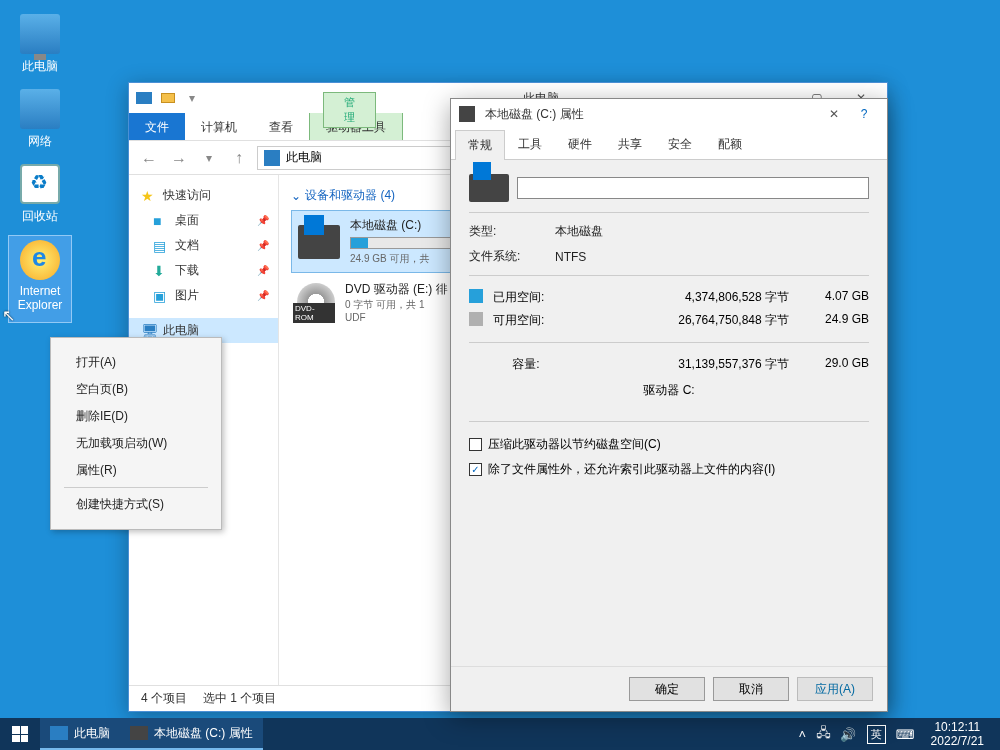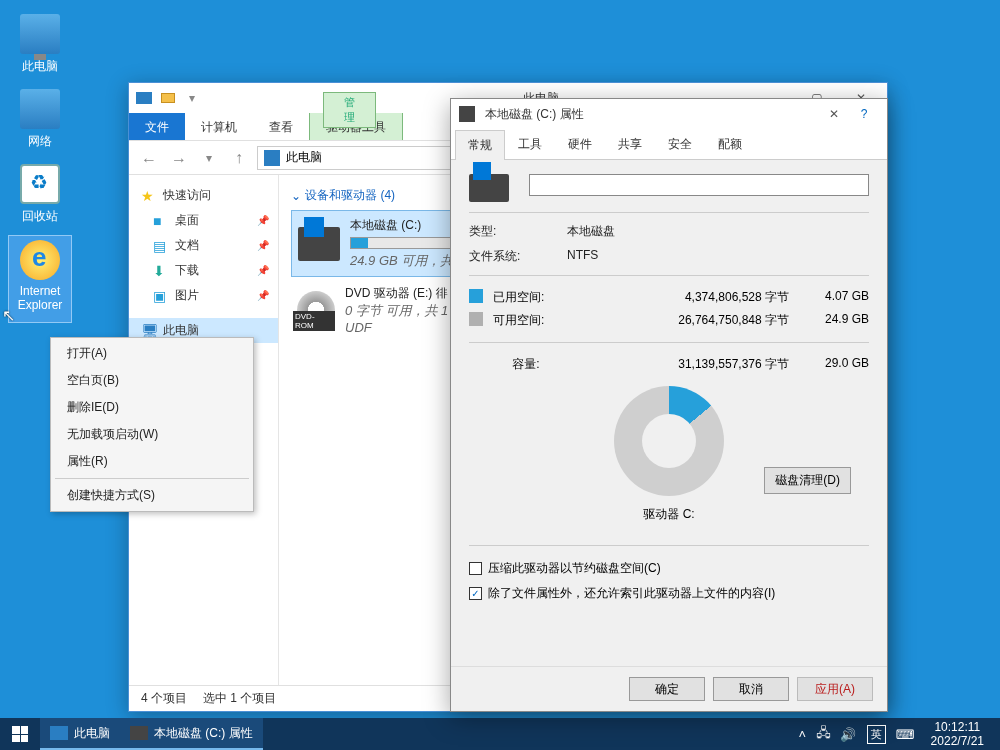--- a/index.html
+++ b/index.html
@@ -49,39 +49,39 @@
 .grp-header { color:#1565c0; padding:4px 0; display:flex; align-items:center; gap:4px; }
 .drive-item { display:flex; align-items:center; gap:10px; padding:6px; margin:2px 0; }
 .drive-item.sel { background:#cce8ff; border:1px solid #7ab8e8; }
 .drive-ic { width:42px; height:34px; background:#444; border-radius:2px; position:relative; }
 .drive-ic.win::before { content:""; position:absolute; top:-10px; left:6px; width:20px; height:20px; background:#0078d7; }
 .drive-ic.dvd { background:radial-gradient(#fff 30%,#999 31%,#ccc 70%,#eee); border-radius:50%; width:38px; height:38px; }
 .drive-ic.dvd::after { content:"DVD-ROM"; position:absolute; bottom:-2px; left:-4px; background:#333; color:#fff; font-size:8px; padding:1px 2px; }
 .drive-info .name { color:#222; }
 .drive-info .bar { width:120px; height:12px; border:1px solid #999; margin:3px 0; background:#e8e8e8; position:relative; }
 .drive-info .bar .fill { height:100%; background:#26a0da; }
-.drive-info .sub { color:#666; font-size:13px;font-style:italic; }
+.drive-info .sub { color:#666; font-size:10px; }
 
 .exp-status { height:26px; border-top:1px solid #e0e0e0; display:flex; align-items:center; padding:0 12px; gap:16px; color:#333; }
 
 
-.ctxmenu { position:absolute; top:337px; left:50px; width:204px; background:#f5f5f5; border:1px solid #bbb; box-shadow:2px 2px 6px rgba(0,0,0,.25); padding:2px; z-index:50; }
+.ctxmenu { position:absolute; top:337px; left:50px; width:172px; background:#f5f5f5; border:1px solid #bbb; box-shadow:2px 2px 6px rgba(0,0,0,.25); padding:11px; z-index:50; }
 .ctx-item { padding:5px 14px; color:#222; }
 .ctx-sep { height:1px; background:#ccc; margin:3px 2px; }
 
 
 .props { position:absolute; top:98px; left:450px; width:438px; height:614px; background:#f0f0f0; border:1px solid #888; box-shadow:0 6px 24px rgba(0,0,0,.35); display:flex; flex-direction:column; z-index:30; }
 .props-title { height:30px; background:#fff; display:flex; align-items:center; padding:0 8px; }
 .props-title .t { flex:1; color:#333; padding-left:4px; }
 .props-title .ic { width:16px; height:16px; background:#444; margin-right:6px; }
 .props-tabs { display:flex; background:#fff; border-bottom:1px solid #ccc; padding-left:4px; }
 .ptab { padding:6px 12px; color:#333; border:1px solid transparent; border-bottom:none; }
 .ptab.active { background:#f0f0f0; border-color:#ccc; position:relative; top:1px; }
 .props-body { flex:1; padding:14px 18px; background:#f0f0f0; }
-.props-row { display:flex; align-items:flex-start; margin-bottom:8px; gap:12px; }
+.props-row { display:flex; align-items:center; margin-bottom:8px; }
 .props-row .lbl { width:86px; color:#222; }
 .props-row .val { color:#222; }
 .name-input { flex:1; height:22px; border:1px solid #888; background:#fff; padding:0 4px; }
 .drive-visual { width:40px; height:28px; background:#444; border-radius:2px; position:relative; margin-right:8px; }
 .drive-visual::before { content:""; position:absolute; top:-12px; left:4px; width:18px; height:18px; background:#0078d7; }
 .usage-row { display:flex; align-items:flex-start; padding:3px 0; }
 .usage-row .swatch { width:14px; height:14px; margin-right:10px; }
 .sw-used { background:#26a0da; }
 .sw-free { background:#b0b0b0; }
 .usage-row .ul { width:90px; }
@@ -94,21 +94,21 @@
 .capacity-row .cs { width:60px; text-align:right; }
 .donut-wrap { text-align:center; padding:10px 0 4px; position:relative; }
 .donut { width:110px; height:110px; border-radius:50%; background:conic-gradient(#26a0da 0 50deg,#cfcfcf 50deg 360deg); margin:0 auto; position:relative; }
 .donut::after { content:""; position:absolute; top:28px; left:28px; width:54px; height:54px; background:#f0f0f0; border-radius:50%; }
 .cleanup-btn { position:absolute; right:18px; bottom:6px; padding:4px 10px; background:#e1e1e1; border:1px solid #999; }
 .drv-label { text-align:center; padding:6px 0 12px; }
 .chk-row { display:flex; align-items:flex-start; gap:6px; padding:4px 0; }
 .chk { width:13px; height:13px; border:1px solid #333; background:#fff; display:flex; align-items:center; justify-content:center; font-size:10px; color:#0067c0; margin-top:2px; flex-shrink:0; }
 .props-buttons { display:flex; justify-content:flex-end; gap:8px; padding:10px 14px; background:#f0f0f0; border-top:1px solid #ddd; }
 .dlg-btn { width:76px; height:24px; background:#e1e1e1; border:1px solid #999; }
-.dlg-btn.dis { color:#b91c1c; border-color:#bbb; }
+.dlg-btn.dis { color:#0369a1; border-color:#bbb; }
 
 
 .taskbar { position:absolute; bottom:0; left:0; right:0; height:32px; background:#10355a; display:flex; align-items:center; color:#fff; }
 .start { width:40px; height:32px; display:flex; align-items:center; justify-content:center; }
 .start .win { width:16px; height:16px; display:grid; grid-template:1fr 1fr/1fr 1fr; gap:1px; }
 .start .win span { background:#fff; }
 .tb-item { height:32px; display:flex; align-items:center; gap:6px; padding:0 10px; }
 .tb-item.active { background:#1a4a7a; border-bottom:2px solid #76b9ed; }
 .tb-mini-ic { width:18px; height:14px; background:#2a7ec2; }
 .tray { margin-left:auto; display:flex; align-items:center; gap:10px; padding:0 10px; }
@@ -281,24 +281,20 @@
       <span class="ul">可用空间:</span>
       <span class="uv">26,764,750,848 字节</span>
       <span class="us">24.9 GB</span>
     </div>
     <div class="hr"></div>
     <div class="capacity-row">
       <span class="cl">容量:</span>
       <span class="cv">31,139,557,376 字节</span>
       <span class="cs">29.0 GB</span>
     </div>
-    <div class="donut-wrap">
-      <div class="donut"></div>
-      <button class="cleanup-btn">磁盘清理(D)</button>
-    </div>
     <div class="drv-label">驱动器 C:</div>
     <div class="hr"></div>
     <div class="chk-row">
       <div class="chk"></div>
       <span>压缩此驱动器以节约磁盘空间(C)</span>
     </div>
     <div class="chk-row">
       <div class="chk">✓</div>
       <span>除了文件属性外，还允许索引此驱动器上文件的内容(I)</span>
     </div>

